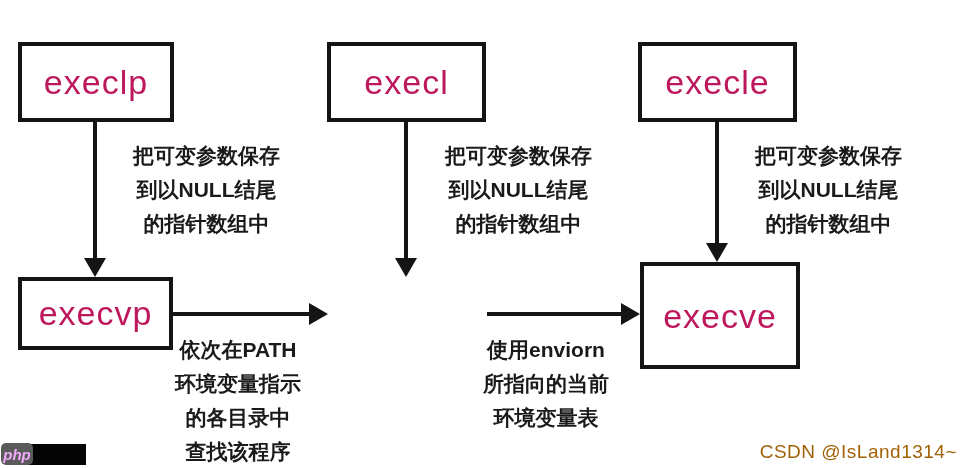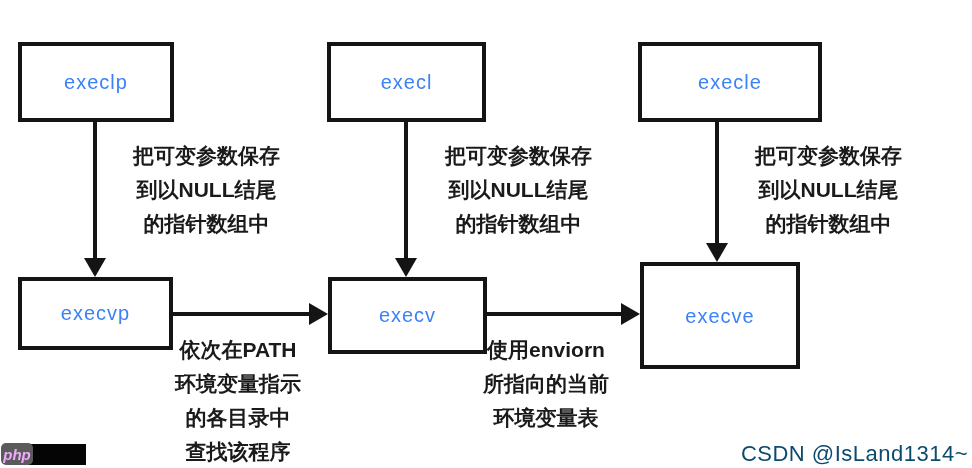--- a/index.html
+++ b/index.html
@@ -4,25 +4,25 @@
 <style>
   * { margin:0; padding:0; box-sizing:border-box; }
   html,body { background:#fff; }
   .stage {
     position:relative; width:972px; height:468px; background:#ffffff;
     font-family:"Liberation Sans", sans-serif; overflow:hidden;
   }
   .box {
     position:absolute; border:4px solid #141414; background:#ffffff;
     display:flex; align-items:center; justify-content:center;
-    font-size:20px; color:#3b82f6; letter-spacing:1px;
+    font-size:34px; color:#be185d; letter-spacing:1px;
   }
   #box-execlp { left:18px;  top:42px;  width:156px; height:80px; }
   #box-execl  { left:327px; top:42px;  width:159px; height:80px; }
-  #box-execle { left:638px; top:42px;  width:184px; height:80px; }
+  #box-execle { left:638px; top:42px;  width:159px; height:80px; }
   #box-execvp { left:18px;  top:277px; width:155px; height:73px; }
   #box-execv  { left:328px; top:277px; width:159px; height:77px; }
   #box-execve { left:640px; top:262px; width:160px; height:107px;
                 flex-direction:row; line-height:36px; }
   .vline { position:absolute; width:4px; background:#141414; }
   #vline-1 { left:93px;  top:122px; height:138px; }
   #vline-2 { left:404px; top:122px; height:138px; }
   #vline-3 { left:715px; top:122px; height:123px; }
   .arrow-down {
     position:absolute; width:0; height:0;
@@ -45,22 +45,22 @@
   .note {
     position:absolute; font-size:21px; line-height:34px; color:#1a1a1a;
     white-space:pre-line; font-weight:600;text-align:center;
   }
   #note-save-1 { left:133px; top:139px; }
   #note-save-2 { left:445px; top:139px; }
   #note-save-3 { left:755px; top:139px; }
   #note-path   { left:175px; top:333px; }
   #note-env    { left:483px; top:333px; }
   .watermark {
-    position:absolute; right:4px; top:441px; font-size:22px;
-    color:#0c4a6e; letter-spacing:0.5px;
+    position:absolute; right:15px; top:441px; font-size:19px;
+    color:#a16207; letter-spacing:0.5px;
   }
   .php-badge { position:absolute; left:0; top:443px; width:90px; height:22px; }
   .php-black { position:absolute; left:8px; top:1px; width:78px; height:21px; background:#050505; }
   .php-chip {
     position:absolute; left:1px; top:0; width:32px; height:22px;
     background:#5b5b5b; border-radius:5px; color:#f0abfc;
     font-style:italic; font-weight:bold; font-size:15px;
     display:flex; align-items:center; justify-content:center;
   }
 </style>
@@ -74,23 +74,20 @@
   </div>
   <div class="box" id="box-execl">
     <span>execl</span>
   </div>
   <div class="box" id="box-execle">
     <span>execle</span>
   </div>
 
   <div class="box" id="box-execvp">
     <span>execvp</span>
-  </div>
-  <div class="box" id="box-execv">
-    <span>execv</span>
   </div>
   <div class="box" id="box-execve">
     <span>execve</span>
   </div>
 
   <div class="vline" id="vline-1"></div>
   <div class="arrow-down" id="ahead-1"></div>
   <div class="vline" id="vline-2"></div>
   <div class="arrow-down" id="ahead-2"></div>
   <div class="vline" id="vline-3"></div>

